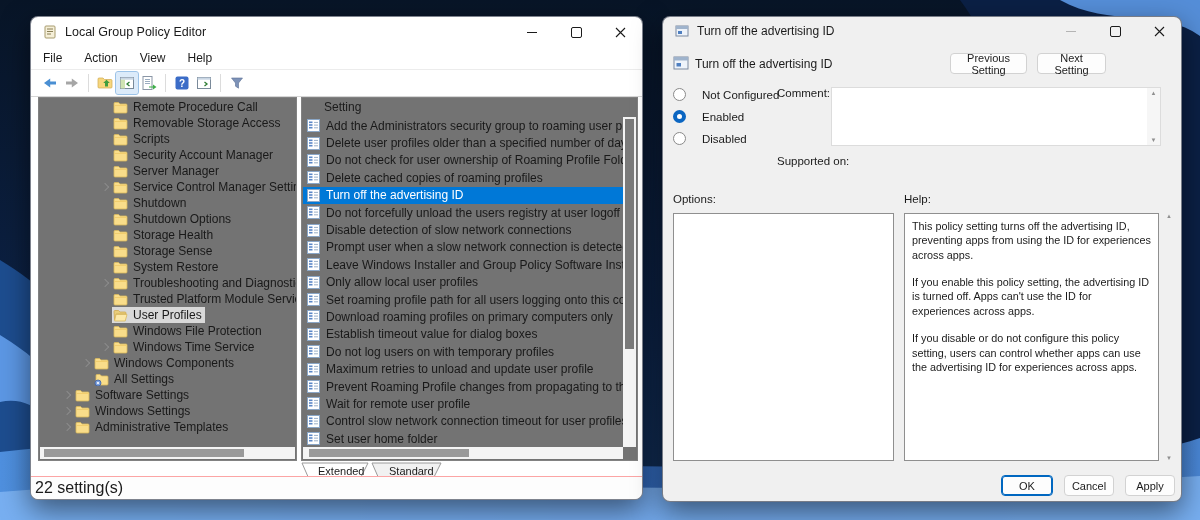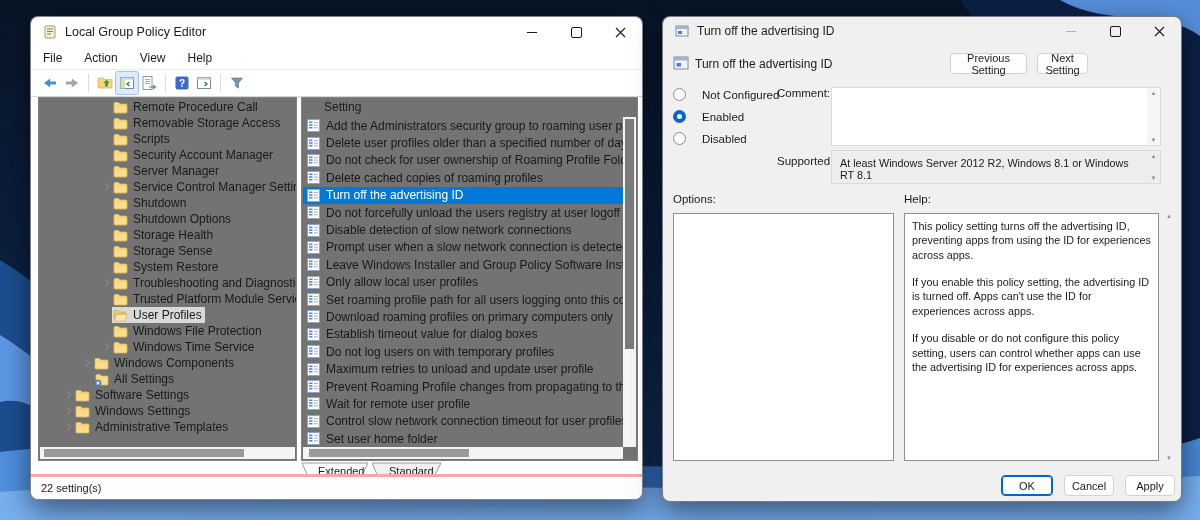--- a/index.html
+++ b/index.html
@@ -47,33 +47,33 @@
   .list-rows{position:absolute;left:1px;top:19px;right:14px;}
   .list-row{height:17.4px;display:flex;align-items:center;font-size:12px;color:#191919;
             white-space:nowrap;overflow:hidden;padding-left:4px;}
   .list-ic{display:flex;flex:none;margin-right:6px;}
   .list-row.selected{background:#0078d7;color:#ffffff;}
   .vscroll{position:absolute;top:19px;right:1px;bottom:13px;width:13px;background:#f4f4f4;}
   .vthumb{position:absolute;left:2px;width:9px;top:2px;height:230px;background:#7a7a7a;}
   
   #tabs{position:absolute;left:270px;top:445px;width:220px;height:18px;}
   #tabs text{font-size:11px;fill:#1b1b1b;}
-  .statusbar{position:absolute;left:0;right:0;bottom:0;height:22px;border-top:3px solid #fca5a5;
-             display:flex;align-items:center;padding-left:10px;font-size:11px;color:#1b1b1b;
+  .statusbar{position:absolute;left:0;right:0;bottom:0;height:22px;border-top:1px solid #fca5a5;
+             display:flex;align-items:center;padding-left:4px;font-size:16px;color:#1b1b1b;
              background:#fdfdfd;border-radius:0 0 8px 8px;}
   
   #rw{left:662px;top:16px;width:520px;height:486px;background:#f0f0f0;}
   #rw .titlebar .ttext{font-size:12px;}
   .hdr-ic{position:absolute;left:10px;top:38px;}
   .hdr-title{position:absolute;left:32px;top:40px;font-size:12px;color:#1b1b1b;}
   .btn{background:#fdfdfd;border:1px solid #d2d2d2;border-radius:4px;font-size:11px;color:#1b1b1b;
        display:flex;align-items:center;justify-content:center;box-sizing:border-box;
        font-family:"Liberation Sans","DejaVu Sans",sans-serif;}
   #btn-prev{position:absolute;left:287px;top:36px;width:77px;height:21px;}
-  #btn-next{position:absolute;left:374px;top:36px;width:51px;height:21px;}
+  #btn-next{position:absolute;left:374px;top:36px;width:69px;height:21px;}
   .radio-col{position:absolute;left:10px;top:70px;display:flex;flex-direction:column;gap:7px;}
   .radio-row{display:flex;align-items:center;gap:16px;height:15px;font-size:11.5px;color:#1b1b1b;}
   .radio{width:13px;height:13px;box-sizing:border-box;border:1px solid #8a8a8a;border-radius:50%;background:#fff;flex:none;}
   .radio.checked{border:4px solid #0b66c2;}
   .fld-label{position:absolute;font-size:11.5px;color:#1b1b1b;}
   .edit{position:absolute;background:#fff;border:1px solid #dcdcdc;box-sizing:border-box;}
   .edit .sb{position:absolute;top:0;right:0;bottom:0;width:13px;background:#f6f6f6;display:flex;
             flex-direction:column;justify-content:space-between;align-items:center;padding:2px 0;box-sizing:border-box;}
   .tri{font-size:6px;color:#8f8f8f;line-height:6px;}
   #comment-box{left:168px;top:70px;width:330px;height:59px;}
@@ -824,27 +824,20 @@
   <span class="fld-label" style="left:114px;top:70px;">Comment:</span>
   <div class="edit" id="comment-box">
     <textarea style=""></textarea>
     <span class="sb">
         <span class="tri">▲</span>
         <span class="tri">▼</span>
       </span>
   </div>
 
   <span class="fld-label" style="left:114px;top:138px;">Supported on:</span>
-  <div class="edit" id="supported-box">
-    <span class="val">At least Windows Server 2012 R2, Windows 8.1 or Windows RT 8.1</span>
-    <span class="sb" style="background:transparent;">
-        <span class="tri">▲</span>
-        <span class="tri">▼</span>
-      </span>
-  </div>
 
   <span class="fld-label" style="left:10px;top:176px;">Options:</span>
   <span class="fld-label" style="left:241px;top:176px;">Help:</span>
 
   <div id="options-box" class="group-box"></div>
   <div id="help-box" class="group-box">
     <div id="help-text">
         <p>This policy setting turns off the advertising ID, preventing apps from using the ID for experiences across apps.</p>
         <p>If you enable this policy setting, the advertising ID is turned off. Apps can't use the ID for experiences across apps.</p>
         <p>If you disable or do not configure this policy setting, users can control whether apps can use the advertising ID for experiences across apps.</p>

